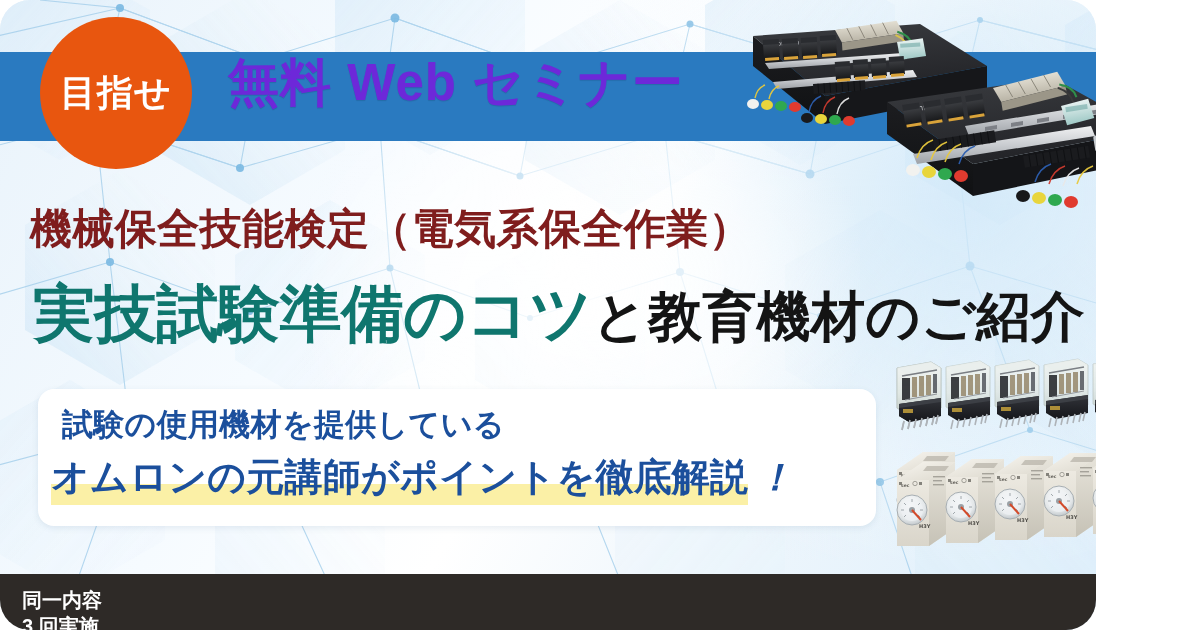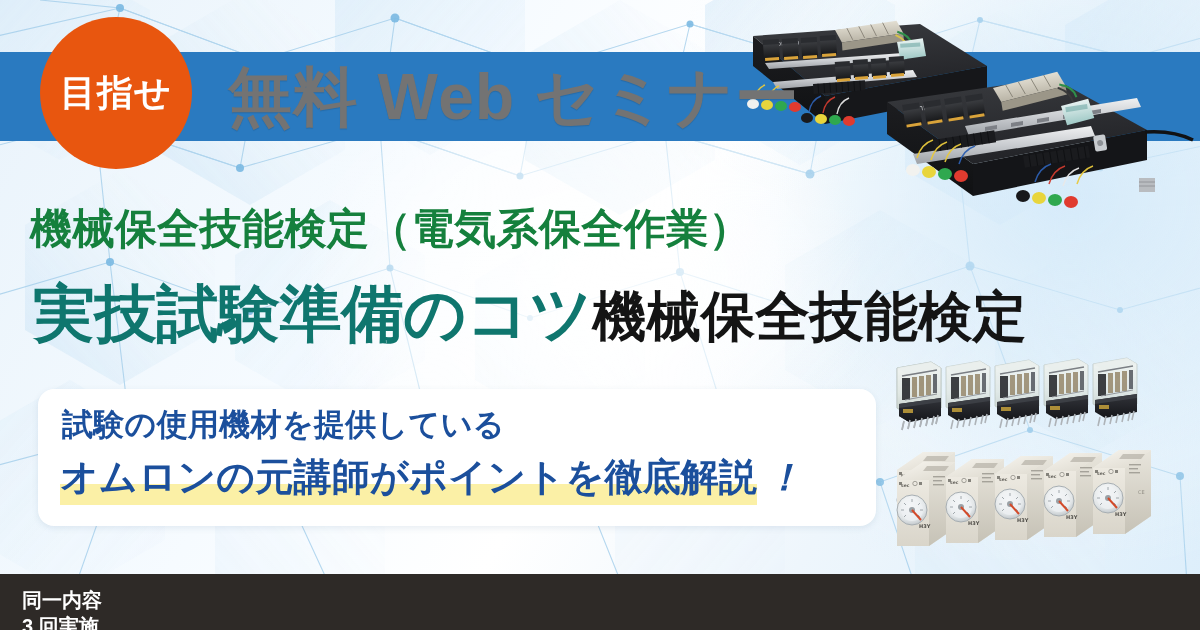--- a/index.html
+++ b/index.html
@@ -3,26 +3,27 @@
 <meta charset="utf-8">
 <title>Seminar Banner</title>
 <style>
   html, body {
     margin: 0;
     padding: 0;
     background: #ffffff;
   }
   #banner {
     position: relative;
-    width: 1200px;
+    width: 1096px;
     height: 630px;
     overflow: hidden;
     font-family: "Liberation Sans", "DejaVu Sans", sans-serif;
     background: #eef6fb;
     user-select: none;
+    border-radius: 30px;
   }
 
   
   .bg-base {
     position: absolute;
     inset: 0;
     background:
       linear-gradient(120deg, #e9f3fb 0%, #f6fbff 32%, #ffffff 52%, #eef6fc 72%, #dceefb 100%);
   }
   .bg-svg {
@@ -46,26 +47,26 @@
 
   
   .ribbon {
     position: absolute;
     left: 0; top: 52px;
     width: 1200px; height: 89px;
     background: #2a7ac0;
   }
   .ribbon-title {
     position: absolute;
-    left: 228px; top: 60px;
+    left: 228px; top: 46px;
     height: 74px;
     display: flex;
     align-items: center;
-    color: #737373;
-    font-size: 64px;
+    color: #6d28d9;
+    font-size: 51px;
     font-weight: 700;
     letter-spacing: .02em;
     white-space: nowrap;
     text-shadow: 0 1px 1px rgba(0,0,0,.12);
   }
 
   
   .badge {
     position: absolute;
     left: 40px; top: 17px;
@@ -84,21 +85,21 @@
     box-shadow: 0 0 0 0 rgba(0,0,0,0);
   }
   .badge span { display: block; }
 
   
   .head-sub {
     position: absolute;
     left: 30px; top: 201px;
     font-size: 42px;
     font-weight: 700;
-    color: #15803d;
+    color: #7f1d1d;
     letter-spacing: .01em;
     white-space: nowrap;
   }
   .head-main {
     position: absolute;
     left: 33px; top: 272px;
     font-size: 54px;
     font-weight: 900;
     letter-spacing: .005em;
     white-space: nowrap;
@@ -124,21 +125,21 @@
     position: absolute;
     left: 62px; top: 404px;
     font-size: 31px;
     font-weight: 700;
     color: #1b4f9c;
     letter-spacing: .01em;
     white-space: nowrap;
   }
   .card-line2 {
     position: absolute;
-    left: 60px; top: 452px;
+    left: 51px; top: 452px;
     font-size: 38px;
     font-weight: 900;
     color: #1b4f9c;
     letter-spacing: .005em;
     white-space: nowrap;
     display: flex;
     align-items: baseline;
   }
   .hl {
     background: linear-gradient(to top, #fbf0a6 0%, #fbf0a6 40%, rgba(251,240,166,0) 40%);
@@ -680,21 +681,21 @@
   </svg>
 
   <div class="badge">
     <span>目指せ</span>
   </div>
 
   <div class="ribbon-title">無料 Web セミナー</div>
 
   <div class="head-sub">機械保全技能検定（電気系保全作業）</div>
   <div class="head-main">
-    <span class="accent">実技試験準備のコツ</span><span class="rest">機械保全技能検定</span>
+    <span class="accent">実技試験準備のコツ</span><span class="rest">と教育機材のご紹介</span>
   </div>
 
   <div class="card"></div>
   <div class="card-line1">試験の使用機材を提供している</div>
   <div class="card-line2">
     <span class="hl">オムロンの元講師がポイントを徹底解説</span>
       <span class="bang">！</span>
   </div>
 
   <div class="footer">

